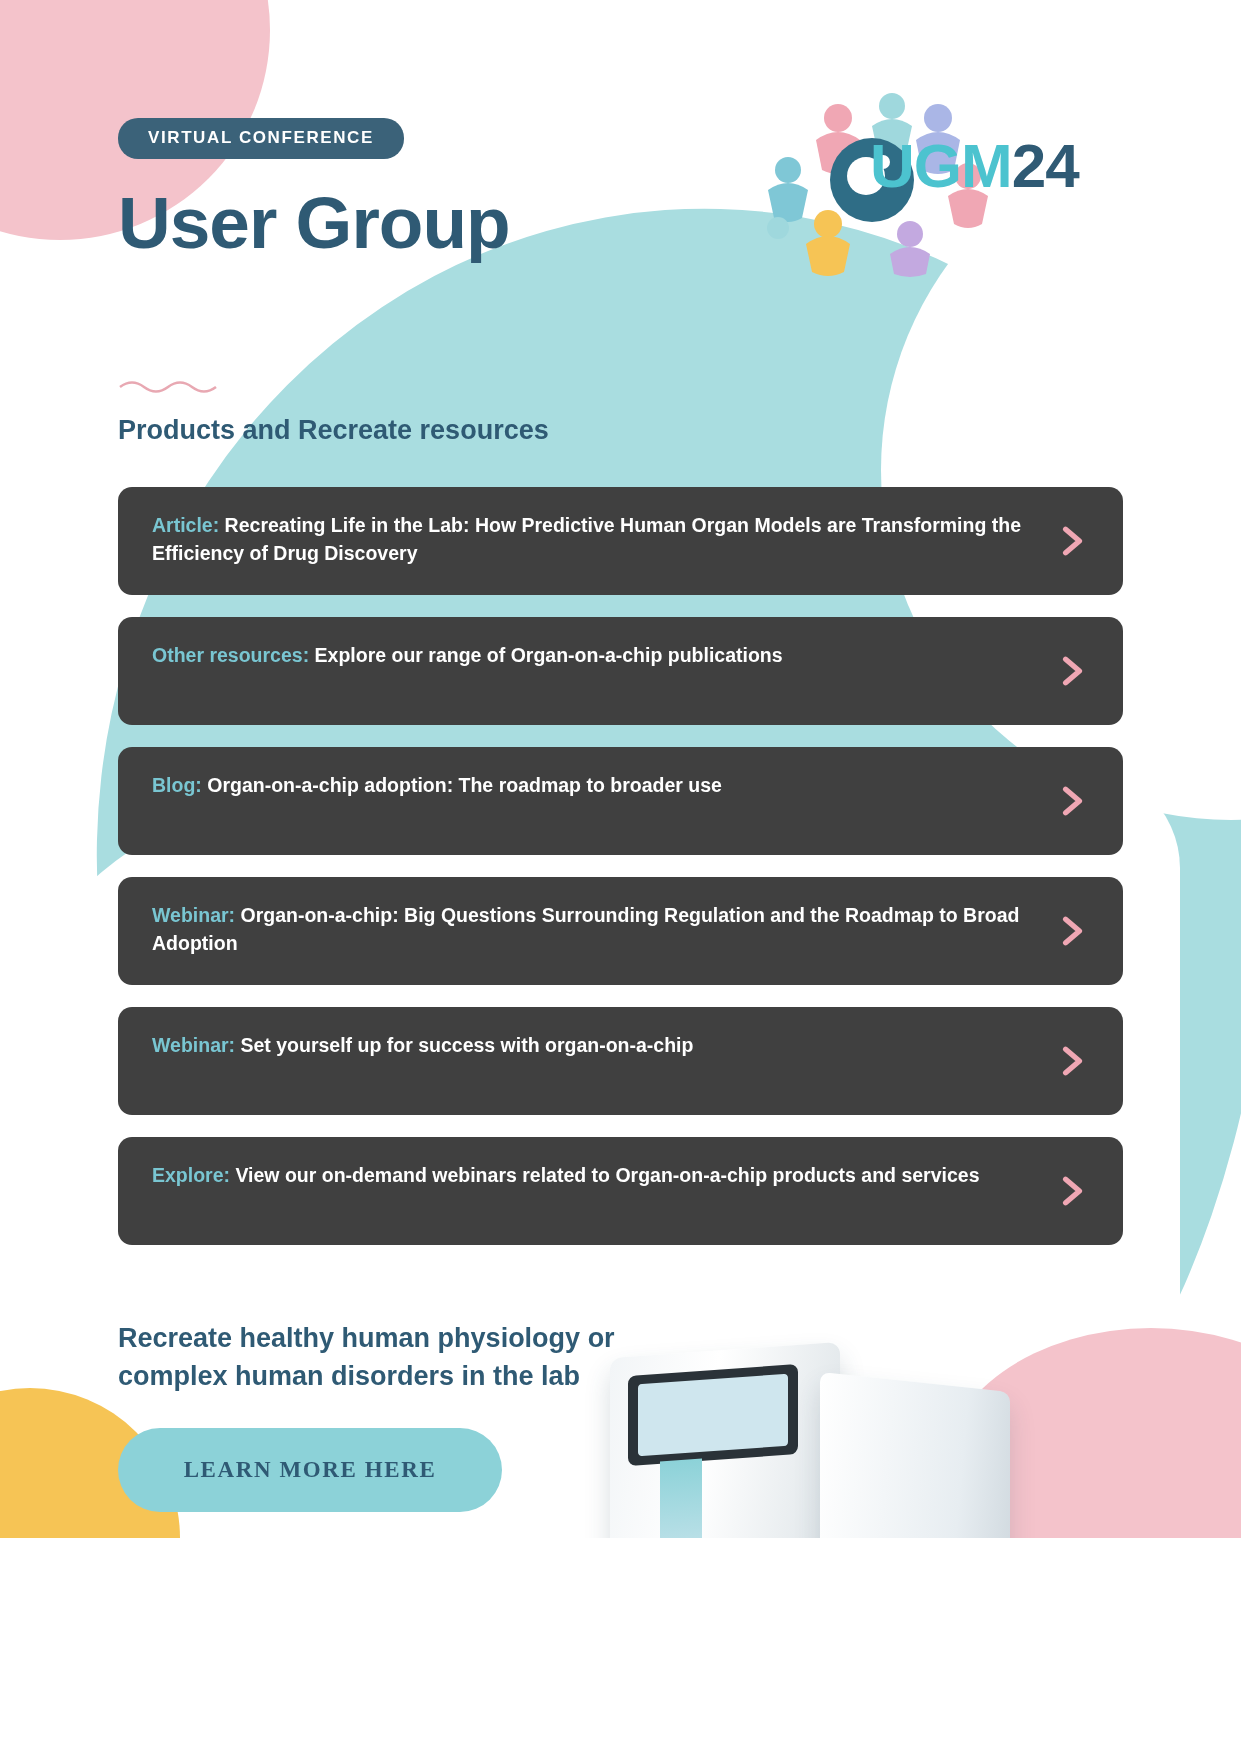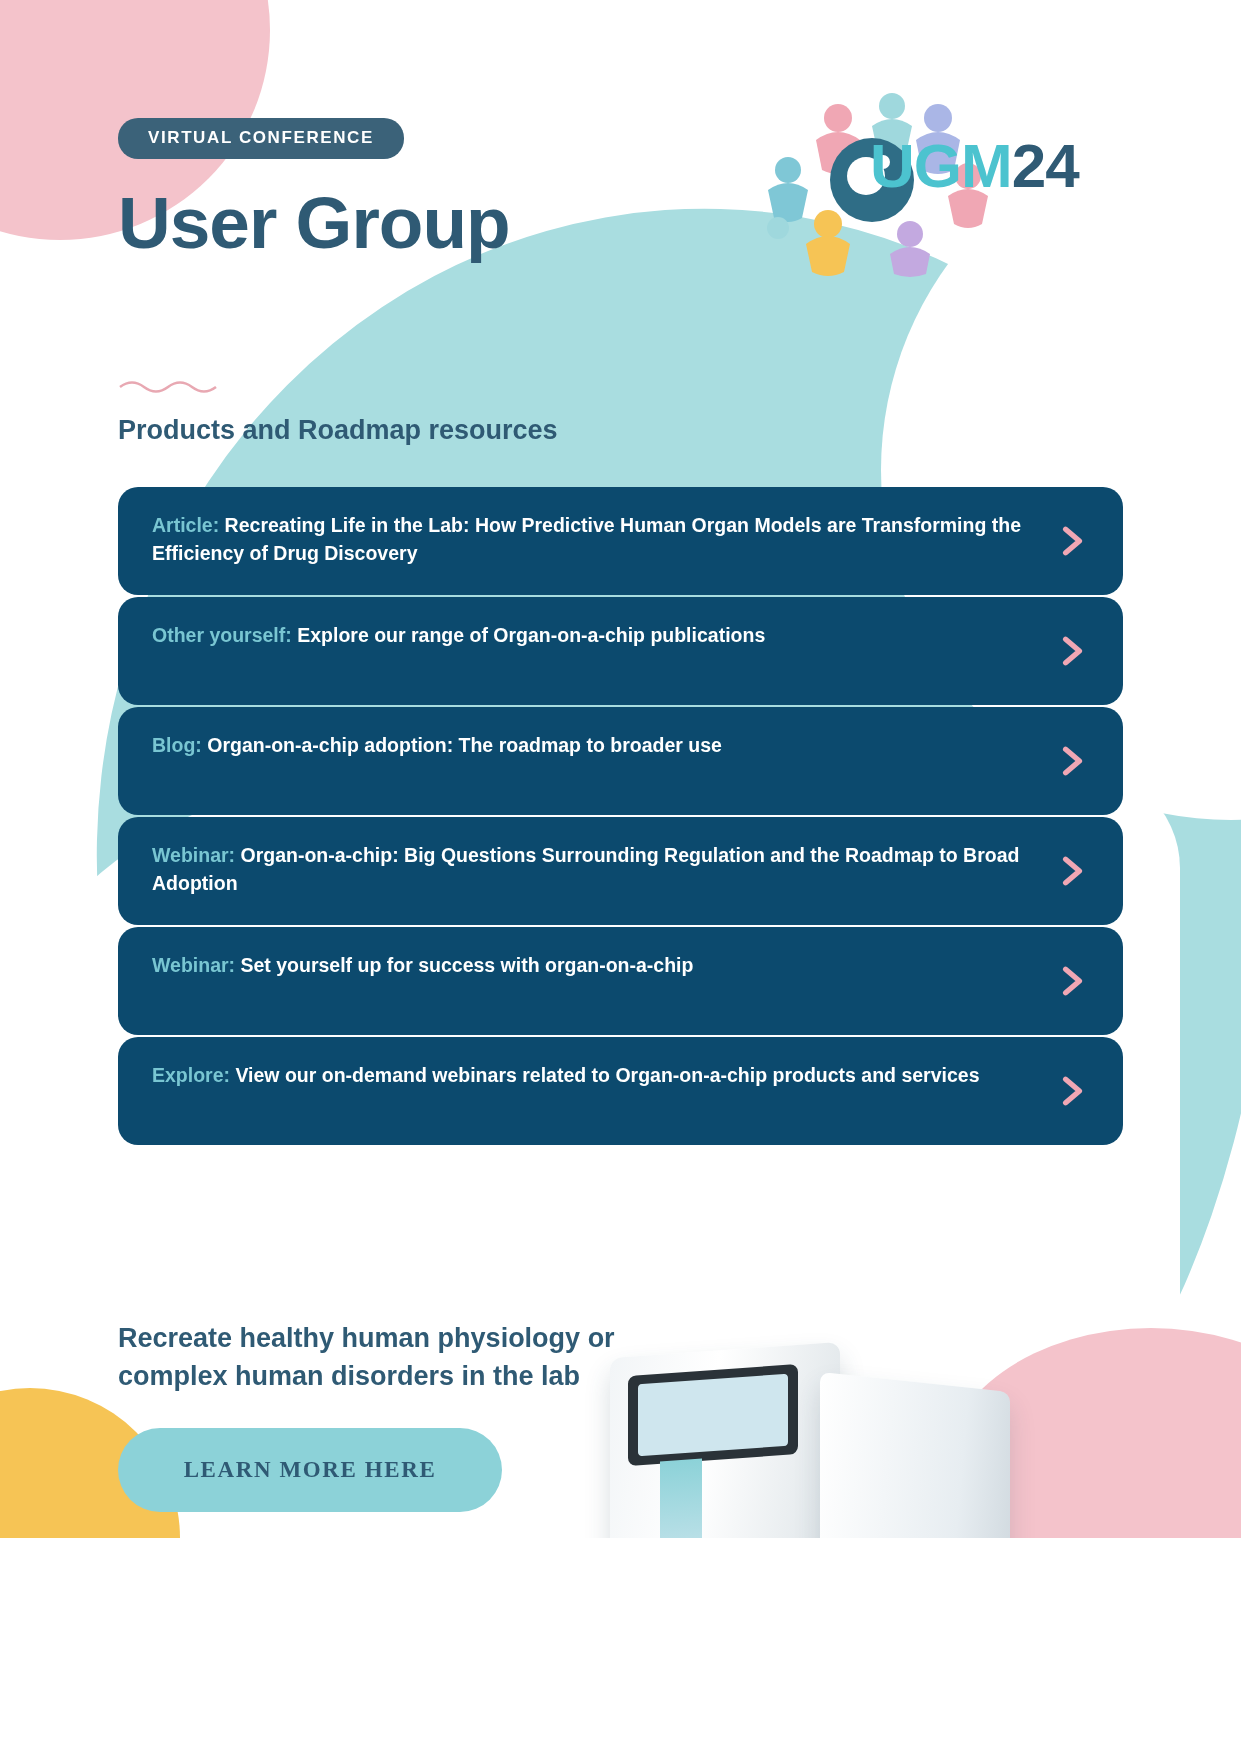--- a/index.html
+++ b/index.html
@@ -141,25 +141,25 @@
 
   
   .cards {
     position: absolute;
     left: 118px;
     top: 487px;
     width: 1005px;
   }
   .card {
     position: relative;
-    background: #0c4a6e;
-    border-radius: 20px;
+    background: #404040;
+    border-radius: 14px;
     color: #ffffff;
     padding: 24px 96px 24px 34px;
-    margin-bottom: 2px;
+    margin-bottom: 22px;
     min-height: 82px;
     display: flex;
     align-items: center;
   }
   .card.tall { min-height: 108px; align-items: flex-start; }
   .card .txt {
     font-size: 19.5px;
     line-height: 1.45;
     font-weight: bold;
   }
@@ -297,21 +297,21 @@
     <div class="badge">VIRTUAL CONFERENCE</div>
 
     <div class="title">
       <span>User Group</span><br>
     </div>
 
     <svg class="squiggle" viewBox="0 0 100 16">
       <path d="M2 9 Q 14 0, 26 9 T 50 9 T 74 9 T 98 9" fill="none" stroke="#e8a8b2" stroke-width="2.5"></path>
     </svg>
 
-    <div class="section-title">Products and Roadmap resources</div>
+    <div class="section-title">Products and Recreate resources</div>
 
     <div class="logo-ugm">
       <svg viewBox="0 0 400 190" width="400" height="190">
 
         <g>
           <circle cx="118" cy="30" r="14" fill="#f0a7b4"></circle>
           <path d="M96 52 q22 -16 44 0 l-6 30 q-16 8 -32 0 z" fill="#f0a7b4"></path>
 
           <circle cx="172" cy="18" r="13" fill="#9fd8dd"></circle>
           <path d="M152 38 q20 -14 40 0 l-6 28 q-14 8 -28 0 z" fill="#9fd8dd"></path>
@@ -349,21 +349,21 @@
         <div class="txt">
           <span class="lbl">Article:</span><span> Recreating Life in the Lab: How Predictive Human Organ Models are Transforming the Efficiency of Drug Discovery</span>
         </div>
         <svg class="chev" viewBox="0 0 32 32">
           <path d="M10 5 L23 16 L10 27" fill="none" stroke="#f0a7b4" stroke-width="5" stroke-linecap="round" stroke-linejoin="round"></path>
         </svg>
       </a>
 
       <a class="card tall" style="text-decoration:none;">
         <div class="txt">
-          <span class="lbl">Other yourself:</span><span> Explore our range of Organ-on-a-chip publications</span>
+          <span class="lbl">Other resources:</span><span> Explore our range of Organ-on-a-chip publications</span>
         </div>
         <svg class="chev" viewBox="0 0 32 32">
           <path d="M10 5 L23 16 L10 27" fill="none" stroke="#f0a7b4" stroke-width="5" stroke-linecap="round" stroke-linejoin="round"></path>
         </svg>
       </a>
 
       <a class="card tall" style="text-decoration:none;">
         <div class="txt">
           <span class="lbl">Blog:</span><span> Organ-on-a-chip adoption: The roadmap to broader use</span>
         </div>

